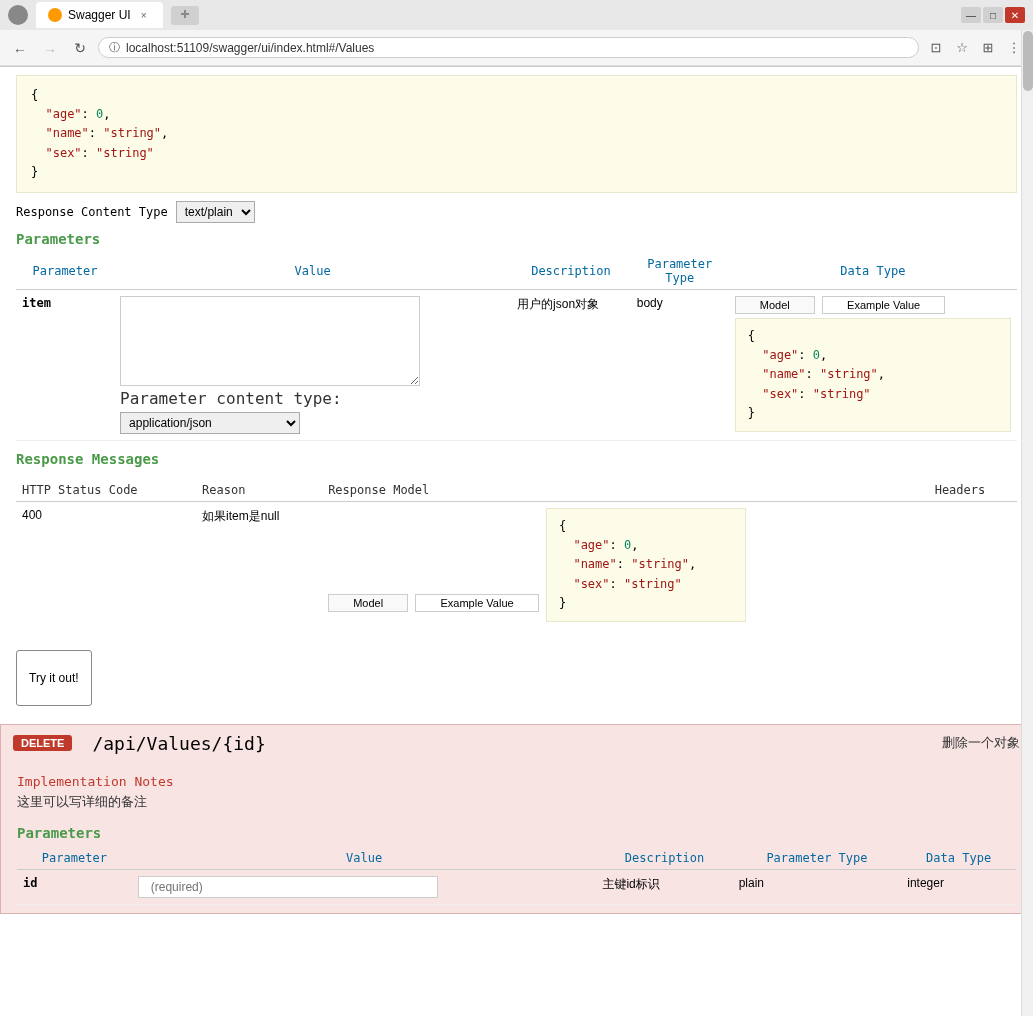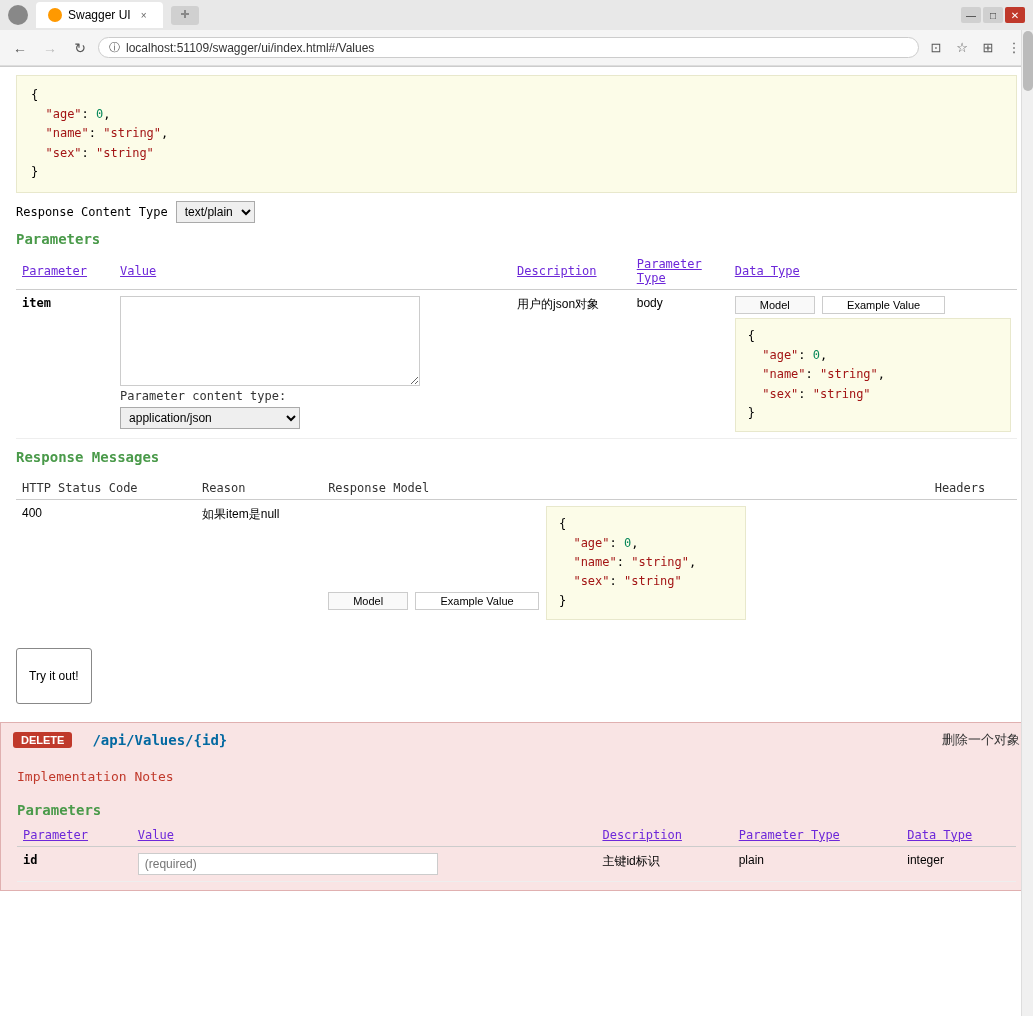--- a/index.html
+++ b/index.html
@@ -39,21 +39,21 @@
     .json-key { color: #a31515; }
     .json-val-num { color: #09885a; }
     .json-val-str { color: #a31515; }
 
     .response-content-type { display: flex; align-items: center; gap: 8px; margin: 8px 16px; font-size: 12px; font-family: monospace; }
     .response-content-type select { border: 1px solid #aaa; padding: 2px 4px; font-size: 12px; }
 
     .section-title { color: #4a9a4a; font-family: monospace; font-size: 14px; font-weight: bold; margin: 8px 16px 6px; }
 
     .params-table { width: calc(100% - 32px); margin: 0 16px; border-collapse: collapse; }
-    .params-table th { text-align: left; font-size: 12px; font-weight: normal; color: #6d28d9; padding: 4px 6px; border-bottom: 1px solid #ccc; font-family: monospace; text-decoration: underline; }
+    .params-table th { text-align: center; font-size: 12px; font-weight: normal; color: #0369a1; padding: 4px 6px; border-bottom: 1px solid #ccc; font-family: monospace; }
     .params-table td { padding: 6px 6px; vertical-align: top; font-size: 12px; border-bottom: 1px solid #eee; }
     .params-table .param-name { font-family: monospace; font-weight: bold; }
 
     .param-textarea { width: 300px; height: 90px; border: 1px solid #ccc; resize: vertical; font-size: 12px; }
     .param-select { border: 1px solid #aaa; padding: 2px 4px; font-size: 12px; width: 180px; }
 
     .model-tab { display: inline-block; padding: 2px 24px; font-size: 11px; border: 1px solid #ccc; cursor: pointer; margin-right: 4px; background: #f9f9f9; }
     .model-tab.active { background: white; }
     .example-box { background: #fcfce8; border: 1px solid #e8e8cc; padding: 8px 12px; font-family: monospace; font-size: 12px; line-height: 1.6; margin-top: 4px; }
 
@@ -63,35 +63,35 @@
     .resp-table td { padding: 6px 6px; vertical-align: top; font-size: 12px; }
 
     .response-example-box { background: #fcfce8; border: 1px solid #e8e8cc; padding: 8px 12px; font-family: monospace; font-size: 12px; line-height: 1.6; display: inline-block; min-width: 200px; }
 
     .try-btn { background: white; border: 1px solid #888; padding: 20px 12px; font-size: 12px; cursor: pointer; margin: 10px 16px; border-radius: 3px; }
 
     
     .delete-section { background: #f9e4e4; border: 1px solid #e0b0b0; margin: 8px 0; }
     .delete-header { display: flex; align-items: center; padding: 8px 12px; gap: 20px; }
     .delete-badge { background: #c0392b; color: white; padding: 2px 8px; font-size: 11px; font-weight: bold; border-radius: 3px; }
-    .delete-path { font-family: monospace; font-size: 14px; font-weight: bold; color: #0369a1; }
+    .delete-path { font-family: monospace; font-size: 18px; font-weight: normal; color: #000000; }
     .delete-desc { margin-left: auto; color: #333; font-size: 13px; }
 
     .impl-notes { padding: 6px 16px; margin-top: 6px; }
     .impl-notes-title { color: #c0392b; font-family: monospace; font-size: 13px; margin-bottom: 4px; }
     .impl-notes-text { font-size: 13px; color: #333; }
 
     .delete-params-section { padding: 0 0 8px; }
 
-    .required-input { width: 300px; border: 1px solid #ccc; padding: 3px 6px; font-size: 12px; background: white; }
+    .required-input { width: 300px; border: 1px solid #ccc; padding: 3px 12px; font-size: 12px; background: white; }
 
     .scrollbar-track { position: fixed; right: 0; top: 30px; width: 12px; height: calc(1016px - 30px); background: #f0f0f0; border-left: 1px solid #ddd; }
     .scrollbar-thumb { position: absolute; top: 0; width: 10px; height: 60px; background: #bbb; border-radius: 5px; margin: 1px; }
 
-    .param-content-label { font-family: monospace; font-size: 12px; color: #333; margin-bottom: 4px; }
+    .param-content-label { font-family: monospace; font-size: 16px; color: #333; margin-bottom: 4px; }
   </style>
 </head>
 <body>
 
 <div class="browser-chrome">
 
   <div class="title-bar">
     <div class="profile-icon"></div>
     <div class="tab">
       <div class="tab-favicon"></div>
@@ -227,20 +227,21 @@
     
     <div class="delete-section">
       <div class="delete-header">
         <span class="delete-badge">DELETE</span>
         <span class="delete-path">/api/Values/{id}</span>
         <span class="delete-desc">删除一个对象</span>
       </div>
 
       <div class="impl-notes">
         <div class="impl-notes-title">Implementation Notes</div>
+        <div class="impl-notes-text">这里可以写详细的备注</div>
       </div>
 
       <div class="delete-params-section">
         <div class="section-title">Parameters</div>
         <table class="params-table">
           <thead>
             <tr>
               <th>Parameter</th>
               <th>Value</th>
               <th>Description</th>

